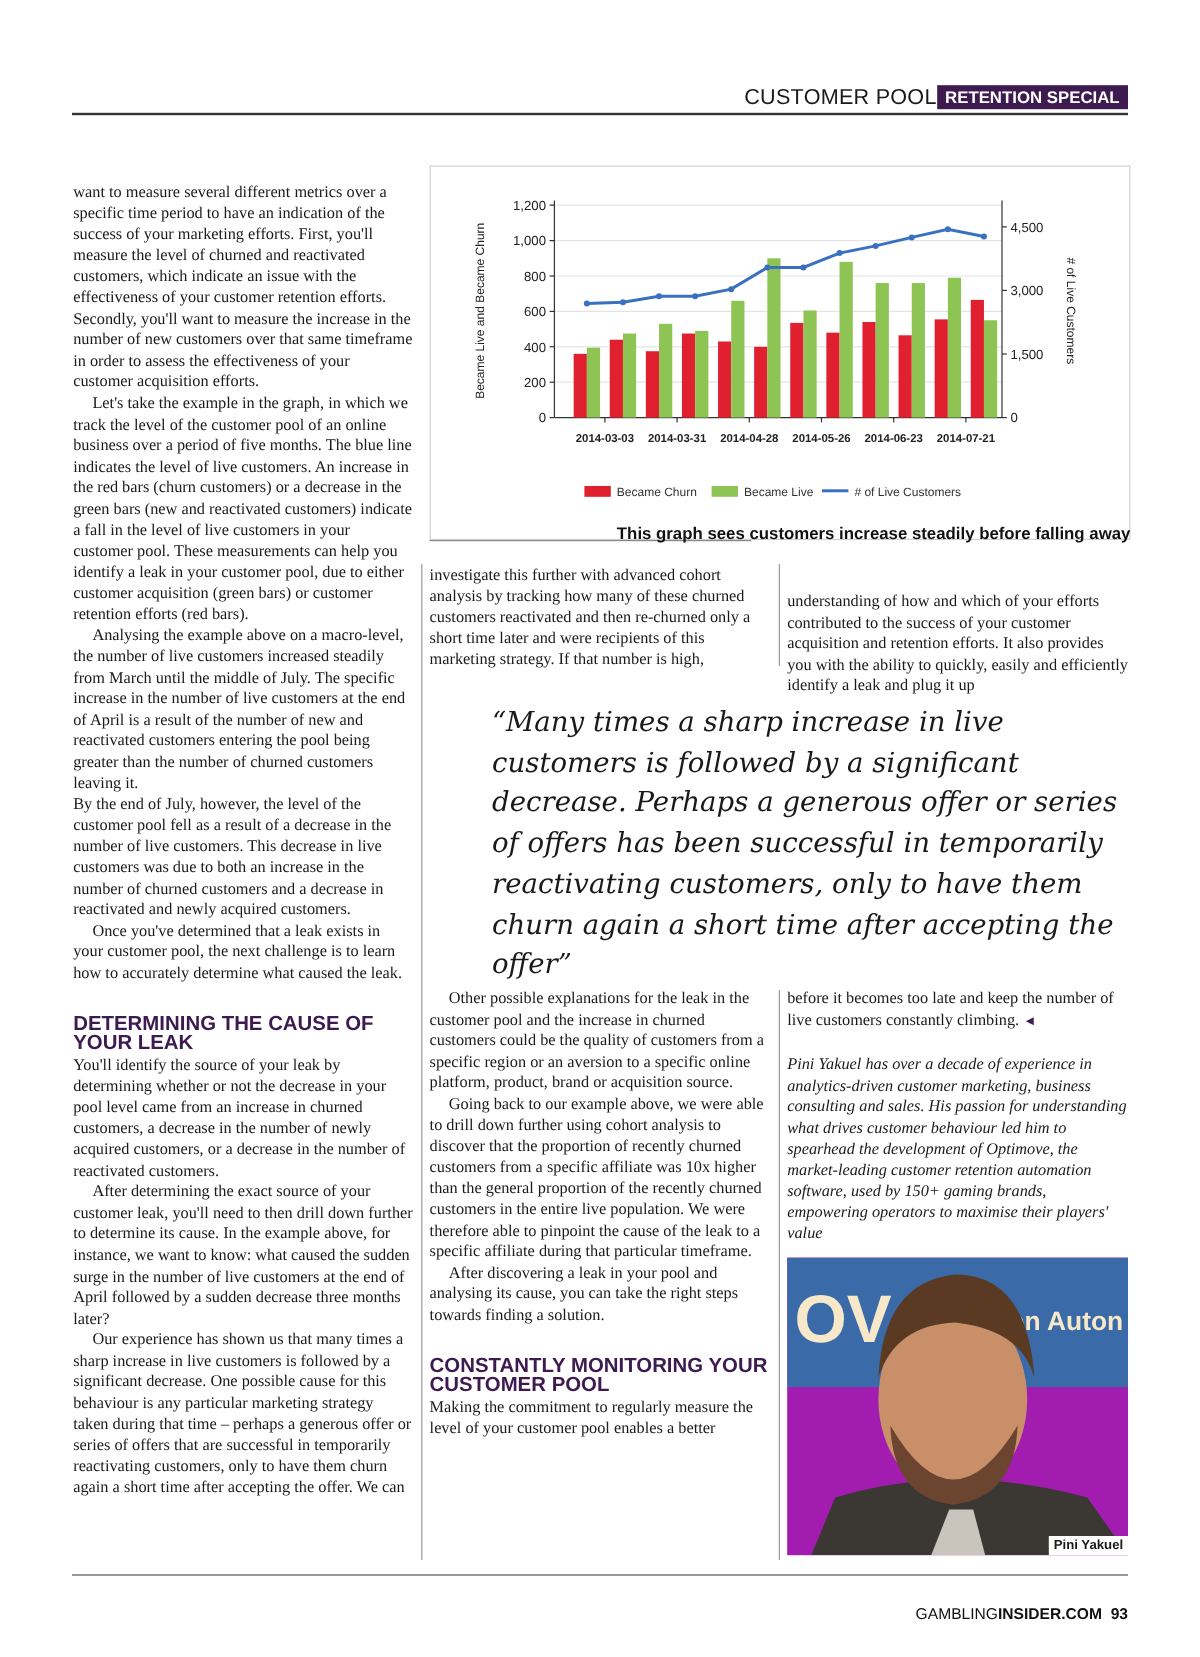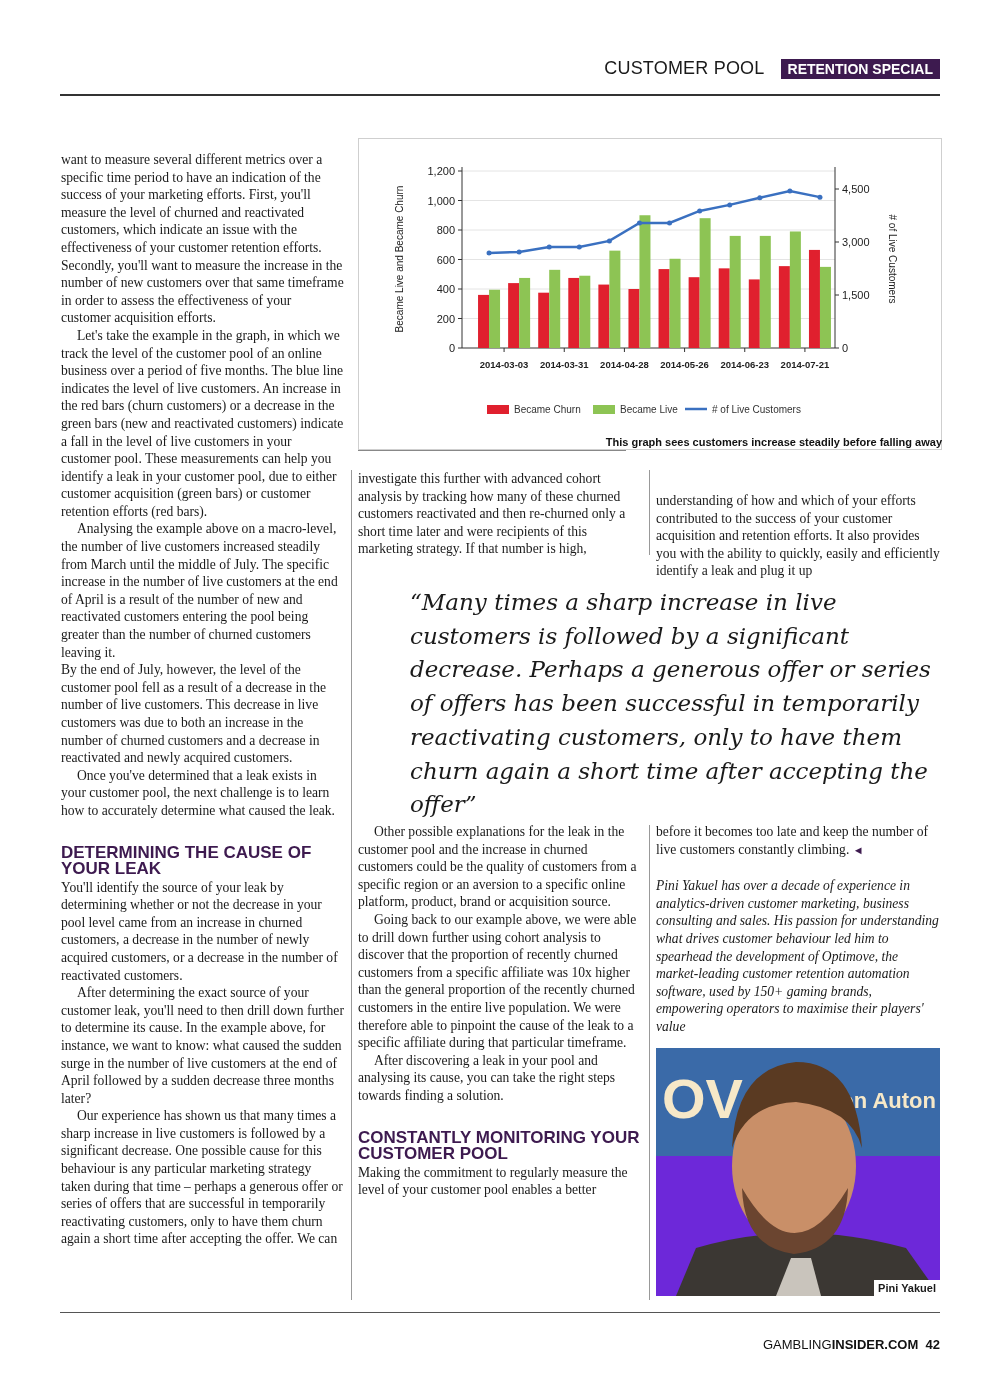--- a/index.html
+++ b/index.html
@@ -1,35 +1,35 @@
 <!DOCTYPE html>
 <html><head>
 <meta charset="utf-8">
 <style>
   * { box-sizing: border-box; margin: 0; padding: 0; }
   body { width: 1000px; height: 1381px; background: #ffffff; font-family: "Liberation Serif", serif; color: #1a1a1a; position: relative; overflow: hidden; }
-  .header { position: absolute; top: 58px; right: 60px; display: flex; align-items: flex-end; gap: 16px; }
+  .header { position: absolute; top: 71px; right: 60px; display: flex; align-items: flex-start; gap: 0; }
   .header .section { font-family: "Liberation Sans", sans-serif; font-size: 18px; color: #1a1a1a; letter-spacing: 0.2px; }
   .header .tag { font-family: "Liberation Sans", sans-serif; font-weight: bold; font-size: 14px; color: #fff; background: #3d1a4f; padding: 2px 7px; }
   .rule-top { position: absolute; top: 94px; left: 60px; width: 880px; height: 2px; background: #333; }
   .rule-bottom { position: absolute; top: 1312px; left: 60px; width: 880px; height: 1px; background: #555; }
   .col { position: absolute; font-size: 13.6px; line-height: 17.6px; }
   .col p { text-indent: 0; }
   .col p.ind { text-indent: 16px; }
   .col1 { left: 61px; top: 151px; width: 283px; }
   .col2 { left: 358px; width: 285px; }
   .col3 { left: 656px; width: 285px; }
   .divider { position: absolute; width: 1px; background: #999; }
   h2.sub { font-family: "Liberation Sans", sans-serif; font-weight: bold; font-size: 17px; line-height: 16px; color: #3d1a4f; margin-top: 25px; margin-bottom: 2px; text-transform: uppercase; }
   .chart-box { position: absolute; left: 358px; top: 138px; width: 584px; height: 312px; border: 1px solid #cfcfcf; background: #fff; }
-  .caption { position: absolute; left: 358px; top: 436px; width: 584px; text-align: right; font-family: "Liberation Sans", sans-serif; font-weight: bold; font-size: 11px; color: #111; }
+  .caption { position: absolute; left: 358px; top: 436px; width: 584px; text-align: right; font-family: "Liberation Sans", sans-serif; font-weight: bold; font-size: 14px; color: #111; }
   .caption-rule { position: absolute; left: 358px; top: 450px; width: 268px; height: 1px; background: #888; }
   .pull { position: absolute; left: 410px; top: 570px; width: 532px; font-family: "DejaVu Serif", serif; font-style: italic; font-size: 23px; line-height: 33.7px; color: #1a1a1a; margin-top: 16px; }
   .bio { font-style: italic; }
-  .photo { position: absolute; left: 656px; top: 1048px; width: 284px; height: 248px; overflow: hidden; background: #6d28d9; }
+  .photo { position: absolute; left: 656px; top: 1048px; width: 284px; height: 248px; overflow: hidden; background: #a21caf; }
   .photo .banner { position: absolute; left: 0; top: 0; width: 100%; height: 108px; background: #3a6aa8; }
   .photo .banner-text { position: absolute; top: 28px; font-family: "Liberation Sans", sans-serif; font-weight: bold; color: #f6e8c8; }
   .photo .label { position: absolute; right: 0; bottom: 0; background: #fff; font-family: "Liberation Sans", sans-serif; font-weight: bold; font-size: 11px; padding: 2px 4px; }
   .footer { position: absolute; top: 1337px; right: 60px; font-family: "Liberation Sans", sans-serif; font-size: 13px; color: #111; }
   .footer b { font-weight: bold; }
   .end-mark { color: #3d1a4f; font-size: 11px; }
 </style>
 </head>
 <body>
 
@@ -180,14 +180,14 @@
     <path d="M120 248 L135 210 L155 210 L165 248 Z" fill="#c9c4bc"></path>
     <ellipse cx="138" cy="118" rx="62" ry="80" fill="#c98f68"></ellipse>
     <path d="M76 100 Q80 20 140 14 Q200 14 206 100 Q195 60 140 54 Q90 56 76 100 Z" fill="#5a3a22"></path>
     <path d="M86 140 Q138 230 192 140 Q190 200 138 206 Q88 200 86 140 Z" fill="#6b4530"></path>
   </svg>
   <div class="label">Pini Yakuel</div>
 </div>
 
 <div class="rule-bottom"></div>
 <div class="footer">
-  <span>GAMBLING</span><b>INSIDER.COM</b>&nbsp;&nbsp;<b>42</b>
+  <span>GAMBLING</span><b>INSIDER.COM</b>&nbsp;&nbsp;<b>93</b>
 </div>
 
 </body></html>

